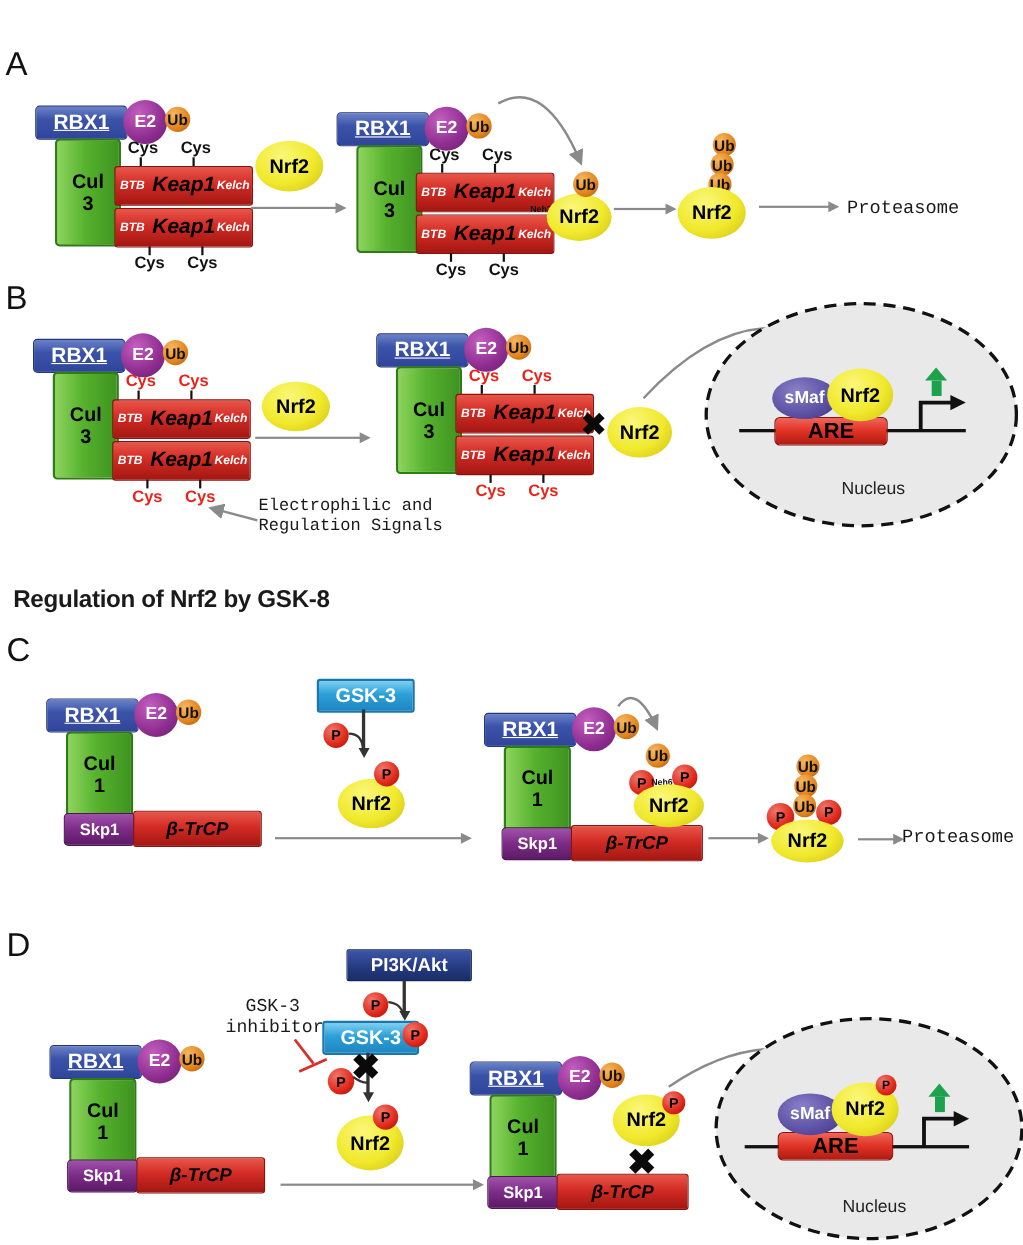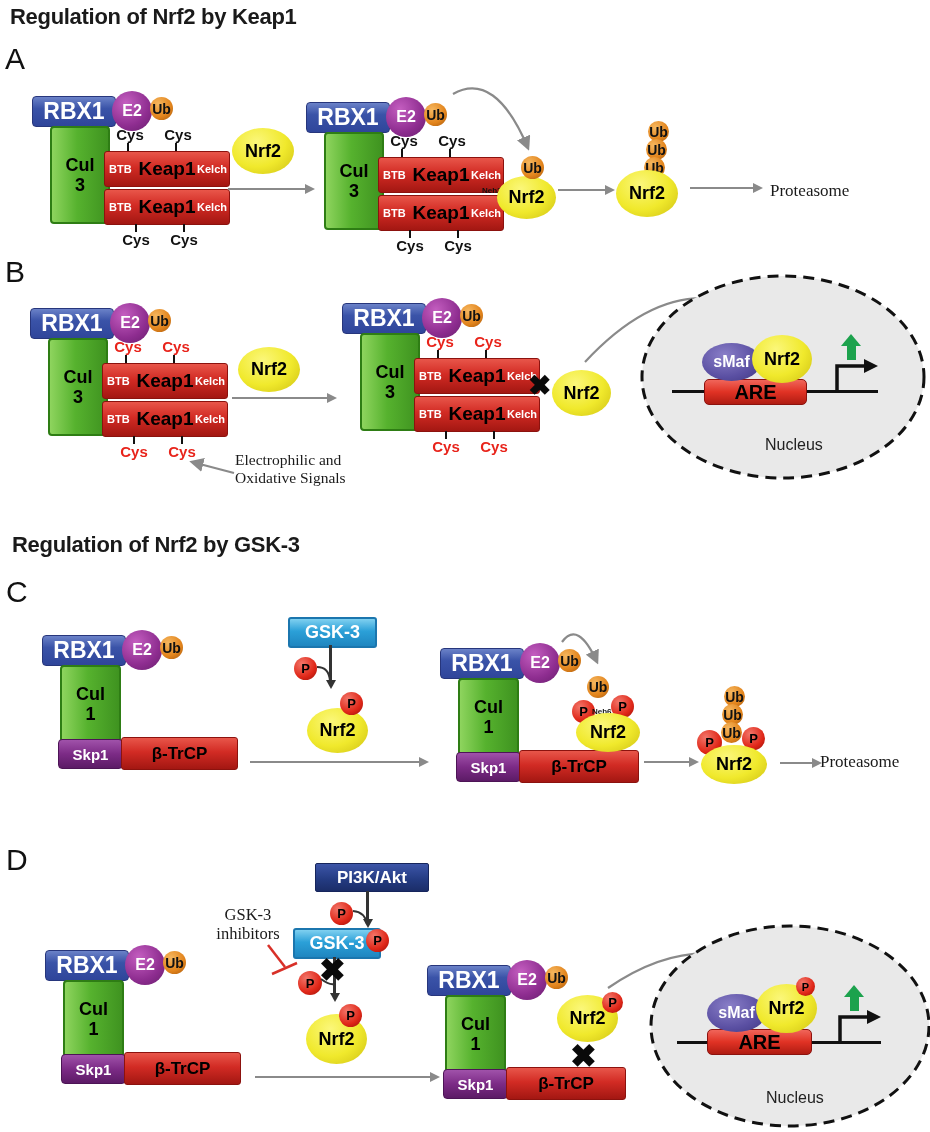--- a/index.html
+++ b/index.html
@@ -4,33 +4,33 @@
 <style>
   html,body{margin:0;padding:0;background:#fff;}
   #fig{position:relative;width:930px;height:1132px;background:#fff;overflow:hidden;
        font-family:"Liberation Sans",sans-serif;}
   .abs{position:absolute;}
   .sect-title{font-size:22px;font-weight:700;color:#1a1a1a;letter-spacing:-0.3px;white-space:nowrap;}
   .panel-letter{font-size:30px;font-weight:400;color:#111;}
   
   .rbx1{width:82px;height:29px;border-radius:4px;border:1px solid #27367c;
         background:linear-gradient(180deg,#6b82c8 0%,#3a53a8 40%,#2f459a 100%);
-        color:#fff;font-weight:700;font-size:23px;display:flex;align-items:center;justify-content:center;}
+        color:#fff;font-weight:700;font-size:19px;display:flex;align-items:center;justify-content:center;text-decoration:underline;}
   .e2c{width:40px;height:40px;border-radius:50%;
        background:radial-gradient(circle at 35% 30%,#c45ec0,#8e2d90 60%,#681e6e 100%);
        color:#fff;font-weight:700;font-size:16px;display:flex;align-items:center;justify-content:center;}
   .ubc{width:23px;height:23px;border-radius:50%;
        background:radial-gradient(circle at 35% 30%,#f6b75f,#e2841c 60%,#a2570d 100%);
        color:#111;font-weight:700;font-size:14px;display:flex;align-items:center;justify-content:center;}
   .cul{border-radius:4px;border:2px solid #2e7d14;
        background:linear-gradient(90deg,#8ed45e 0%,#56b22e 45%,#3f9320 100%);
        color:#000;font-weight:700;font-size:18px;line-height:20px;text-align:center;
        display:flex;flex-direction:column;align-items:center;justify-content:center;}
   .keap,.btrcp{border-radius:3px;border:1px solid #8c120e;
-       background:linear-gradient(180deg,#e8564a 0%,#d22b24 45%,#a31712 100%);}
+       background:linear-gradient(180deg,#e8564a 0%,#d22b24 45%,#a31712 100%);font-style:italic;}
   .keap .btb{position:absolute;left:4px;top:50%;transform:translateY(-50%);font-size:11px;font-weight:700;color:#fff;}
   .keap .kname{position:absolute;left:50%;top:50%;transform:translate(-50%,-50%);font-size:19px;font-weight:700;color:#000;}
   .keap .kelch{position:absolute;right:2px;top:50%;transform:translateY(-50%);font-size:11px;font-weight:700;color:#fff;}
   .cys{width:44px;text-align:center;font-weight:700;font-size:15px;color:#111;}
   .cys.red{color:#e8231a;}
   .tick{width:2px;height:8px;background:#111;}
   .nrf2{border-radius:50%;background:radial-gradient(ellipse at 40% 30%,#fbf77a,#f0e92c 55%,#cdbf12 100%);
         color:#000;font-weight:700;font-size:18px;display:flex;align-items:center;justify-content:center;}
   .pcirc{border-radius:50%;background:radial-gradient(circle at 35% 30%,#f2766a,#e02718 60%,#950f08 100%);
         color:#000;font-weight:700;font-size:13px;display:flex;align-items:center;justify-content:center;}
@@ -45,42 +45,41 @@
   .pi3k{border-radius:2px;border:1px solid #16255c;
         background:linear-gradient(180deg,#3c55a8,#233a80 60%,#1b2d68 100%);
         color:#fff;font-weight:700;font-size:17px;display:flex;align-items:center;justify-content:center;}
   .smaf{border-radius:50%;background:radial-gradient(ellipse at 38% 32%,#8a7fc8,#5a4fa2 60%,#3f3780 100%);
         color:#fff;font-weight:700;font-size:16px;display:flex;align-items:center;justify-content:center;}
   .arebar{border-radius:5px;border:1px solid #8c120e;
         background:linear-gradient(180deg,#f0655a,#e03224 50%,#b01c12 100%);
         color:#000;font-weight:700;font-size:20px;display:flex;align-items:center;justify-content:center;}
   .dnaline{height:3px;background:#111;}
   .xmark{font-weight:700;color:#0a0a0a;line-height:1;}
-  .serif{font-family:Liberation Serif, serif;color:#1a1a1a;}
+  .serif{font-family:Liberation Mono, monospace;color:#1a1a1a;}
   .arr{height:0;border-top:2px solid #8a8a8a;}
   .arr::after{content:'';position:absolute;right:-9px;top:-6px;
       border-left:10px solid #8a8a8a;border-top:5px solid transparent;border-bottom:5px solid transparent;}
   .varr{width:0;border-left:3px solid #333;}
   .varr::after{content:'';position:absolute;left:-6.5px;bottom:-8px;
       border-top:9px solid #333;border-left:5px solid transparent;border-right:5px solid transparent;}
   .garrow .head{width:0;height:0;border-left:10px solid transparent;border-right:10px solid transparent;border-bottom:12px solid #1ca24d;}
   .garrow .stem{width:9px;height:14px;background:#1ca24d;margin:0 auto;}
   .nucleus-label{font-size:16px;color:#222;}
   .gsk-inh{font-size:16.5px;line-height:19px;text-align:center;}
   .electro{font-size:15.5px;line-height:18px;}
 </style>
 </head>
 <body>
 
 <div id="fig">
 
-  <div class="abs sect-title" style="left:10px;top:4px;">Regulation of Nrf2 by Keap1</div>
   <div class="abs panel-letter" style="left:5px;top:42px;">A</div>
   <div class="abs panel-letter" style="left:5px;top:255px;">B</div>
-  <div class="abs sect-title" style="left:12px;top:532px;">Regulation of Nrf2 by GSK-3</div>
+  <div class="abs sect-title" style="left:12px;top:532px;">Regulation of Nrf2 by GSK-8</div>
   <div class="abs panel-letter" style="left:6px;top:575px;">C</div>
   <div class="abs panel-letter" style="left:6px;top:843px;">D</div>
 
   <div class="abs" style="left:32px;top:96px;width:200px;height:158px;">
     <div class="abs rbx1" style="left:0;top:0;">RBX1</div>
     <div class="abs e2c" style="left:80px;top:-5px;">E2</div>
     <div class="abs ubc" style="left:118px;top:1px;">Ub</div>
     <div class="abs cul" style="left:18px;top:30px;width:56px;height:94px;">
         <span>Cul</span>
         <span>3</span>
@@ -189,21 +188,21 @@
   <svg class="abs" style="left:182px;top:455px;" width="55" height="24">
     <defs>
         <marker id="ah2" viewBox="0 0 10 10" refX="8" refY="5" markerWidth="6.5" markerHeight="6.5" orient="auto">
           <path d="M0 0 L10 5 L0 10 z" fill="#8a8a8a"></path>
         </marker>
       </defs>
     <path d="M 52 18 L 10 7" fill="none" stroke="#8a8a8a" stroke-width="2.2" marker-end="url(#ah2)"></path>
   </svg>
   <div class="abs serif electro" style="left:235px;top:451px;">
     <div>Electrophilic and</div>
-    <div>Oxidative Signals</div>
+    <div>Regulation Signals</div>
   </div>
 
   <div class="abs" style="left:342px;top:303px;width:200px;height:158px;">
     <div class="abs rbx1" style="left:0;top:0;">RBX1</div>
     <div class="abs e2c" style="left:80px;top:-5px;">E2</div>
     <div class="abs ubc" style="left:118px;top:1px;">Ub</div>
     <div class="abs cul" style="left:18px;top:30px;width:56px;height:94px;">
         <span>Cul</span>
         <span>3</span>
       </div>

